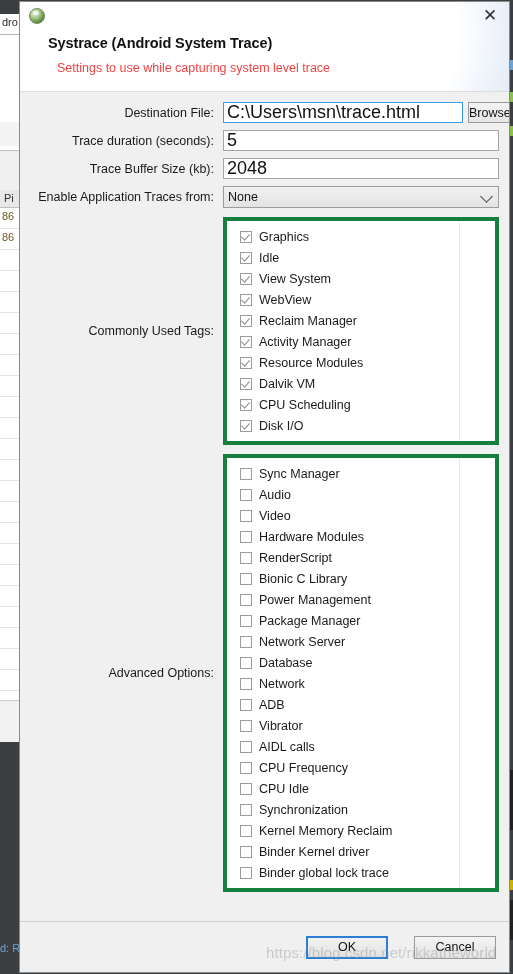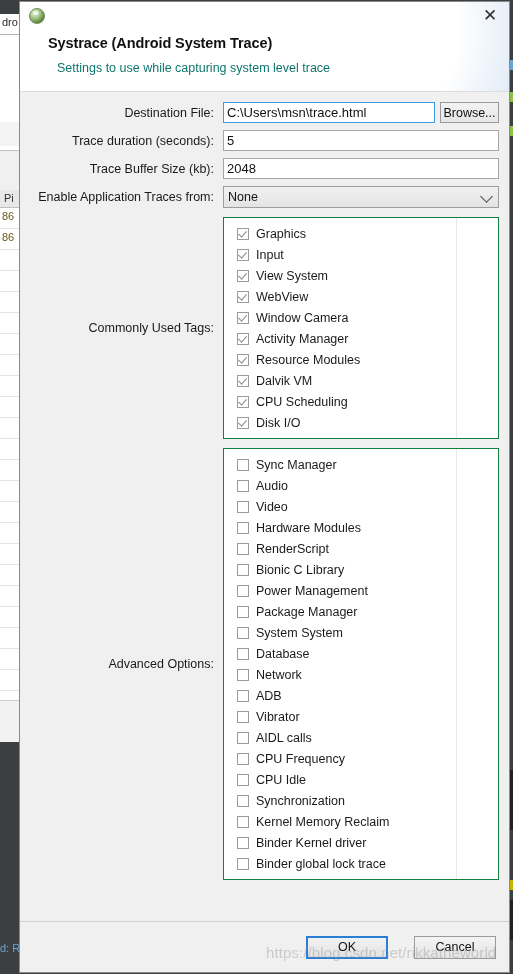--- a/index.html
+++ b/index.html
@@ -144,21 +144,21 @@
     font-size: 17px; color: #333; line-height: 1; cursor: pointer;
     font-family: "Liberation Sans", sans-serif;
   }
   .dlg-title {
     position: absolute; left: 28px; top: 33px;
     font-size: 14.5px; font-weight: bold; color: #111;
     letter-spacing: -0.1px;
   }
   .dlg-subtitle {
     position: absolute; left: 37px; top: 59px;
-    font-size: 12.5px; color: #0f766e;
+    font-size: 12.5px; color: #ef4444;
   }
 
   
   .dlg-body {
     flex: 1 1 auto;
     padding: 10px 10px 0 10px;
     background: #f0f0f0;
     overflow: hidden;
     box-sizing: border-box;
   }
@@ -172,21 +172,21 @@
     text-align: right; padding-right: 9px;
     font-size: 12.5px; color: #1a1a1a;
     box-sizing: border-box;
   }
   .text-input {
     flex: 1 1 auto;
     height: 21px;
     background: #ffffff;
     border: 1px solid #a6a6a6;
     box-sizing: border-box;
-    font-size: 13px; color: #111;
+    font-size: 18px; color: #111;
     padding: 0 3px;
     line-height: 19px;
     font-family: "Liberation Sans", sans-serif;
     outline: none;
   }
   .text-input.focused { border: 1px solid #3e9bdd; }
   .browse-btn {
     margin-left: 5px;
     width: 59px; height: 21px;
     background: linear-gradient(#f3f3f3, #e6e6e6);
@@ -225,21 +225,21 @@
   .group-row.adv { margin-top: 9px; }
   .group-label {
     width: 193px; min-width: 193px;
     text-align: right; padding-right: 9px;
     font-size: 12.5px; color: #1a1a1a;
     box-sizing: border-box;
   }
   .list-box {
     flex: 1 1 auto;
     background: #ffffff;
-    border: 1px solid #15803d;
+    border: 4px solid #15803d;
     box-sizing: border-box;
     position: relative;
     padding: 5px 0 5px 0;
   }
   .list-box .col-divider {
     position: absolute; top: 0; bottom: 0; left: 232px;
     width: 1px; background: #e2eaf2;
   }
   .chk-item {
     display: flex; align-items: center;
@@ -415,33 +415,33 @@
       <div class="group-row">
         <div class="group-label">Commonly Used Tags:</div>
         <div class="list-box" id="common-tags-list">
           <div class="col-divider"></div>
         <div class="chk-item">
               <span class="chk checked"></span>
               <span class="chk-label">Graphics</span>
             </div>
             <div class="chk-item">
               <span class="chk checked"></span>
-              <span class="chk-label">Input</span>
+              <span class="chk-label">Idle</span>
             </div>
             <div class="chk-item">
               <span class="chk checked"></span>
               <span class="chk-label">View System</span>
             </div>
             <div class="chk-item">
               <span class="chk checked"></span>
               <span class="chk-label">WebView</span>
             </div>
             <div class="chk-item">
               <span class="chk checked"></span>
-              <span class="chk-label">Window Camera</span>
+              <span class="chk-label">Reclaim Manager</span>
             </div>
             <div class="chk-item">
               <span class="chk checked"></span>
               <span class="chk-label">Activity Manager</span>
             </div>
             <div class="chk-item">
               <span class="chk checked"></span>
               <span class="chk-label">Resource Modules</span>
             </div>
             <div class="chk-item">
@@ -490,21 +490,21 @@
             <div class="chk-item">
               <span class="chk"></span>
               <span class="chk-label">Power Management</span>
             </div>
             <div class="chk-item">
               <span class="chk"></span>
               <span class="chk-label">Package Manager</span>
             </div>
             <div class="chk-item">
               <span class="chk"></span>
-              <span class="chk-label">System System</span>
+              <span class="chk-label">Network Server</span>
             </div>
             <div class="chk-item">
               <span class="chk"></span>
               <span class="chk-label">Database</span>
             </div>
             <div class="chk-item">
               <span class="chk"></span>
               <span class="chk-label">Network</span>
             </div>
             <div class="chk-item">

